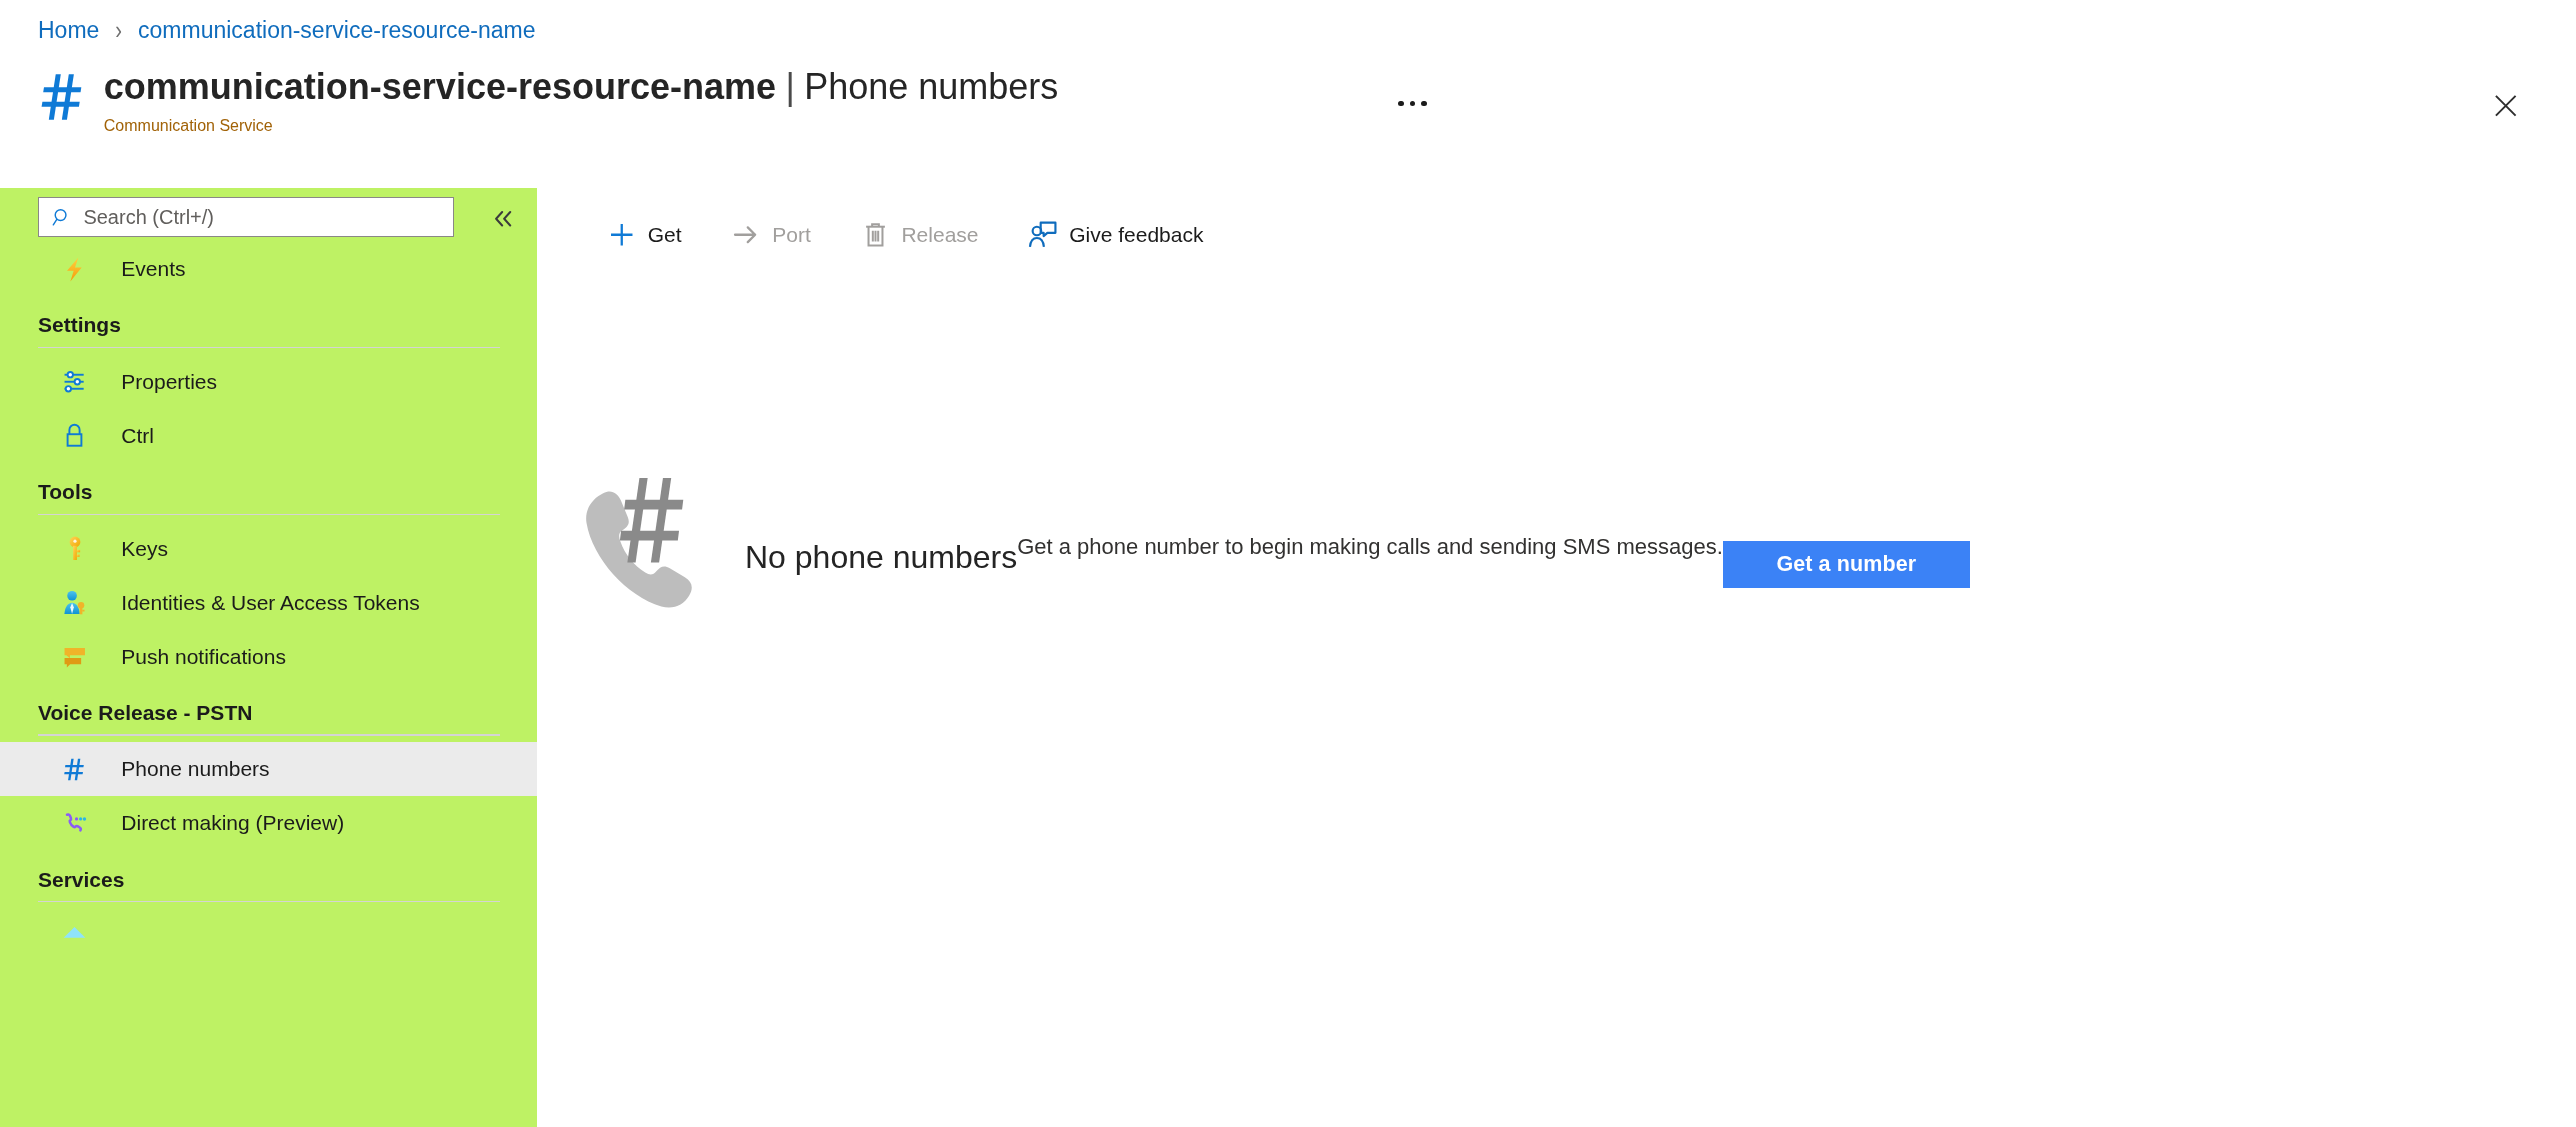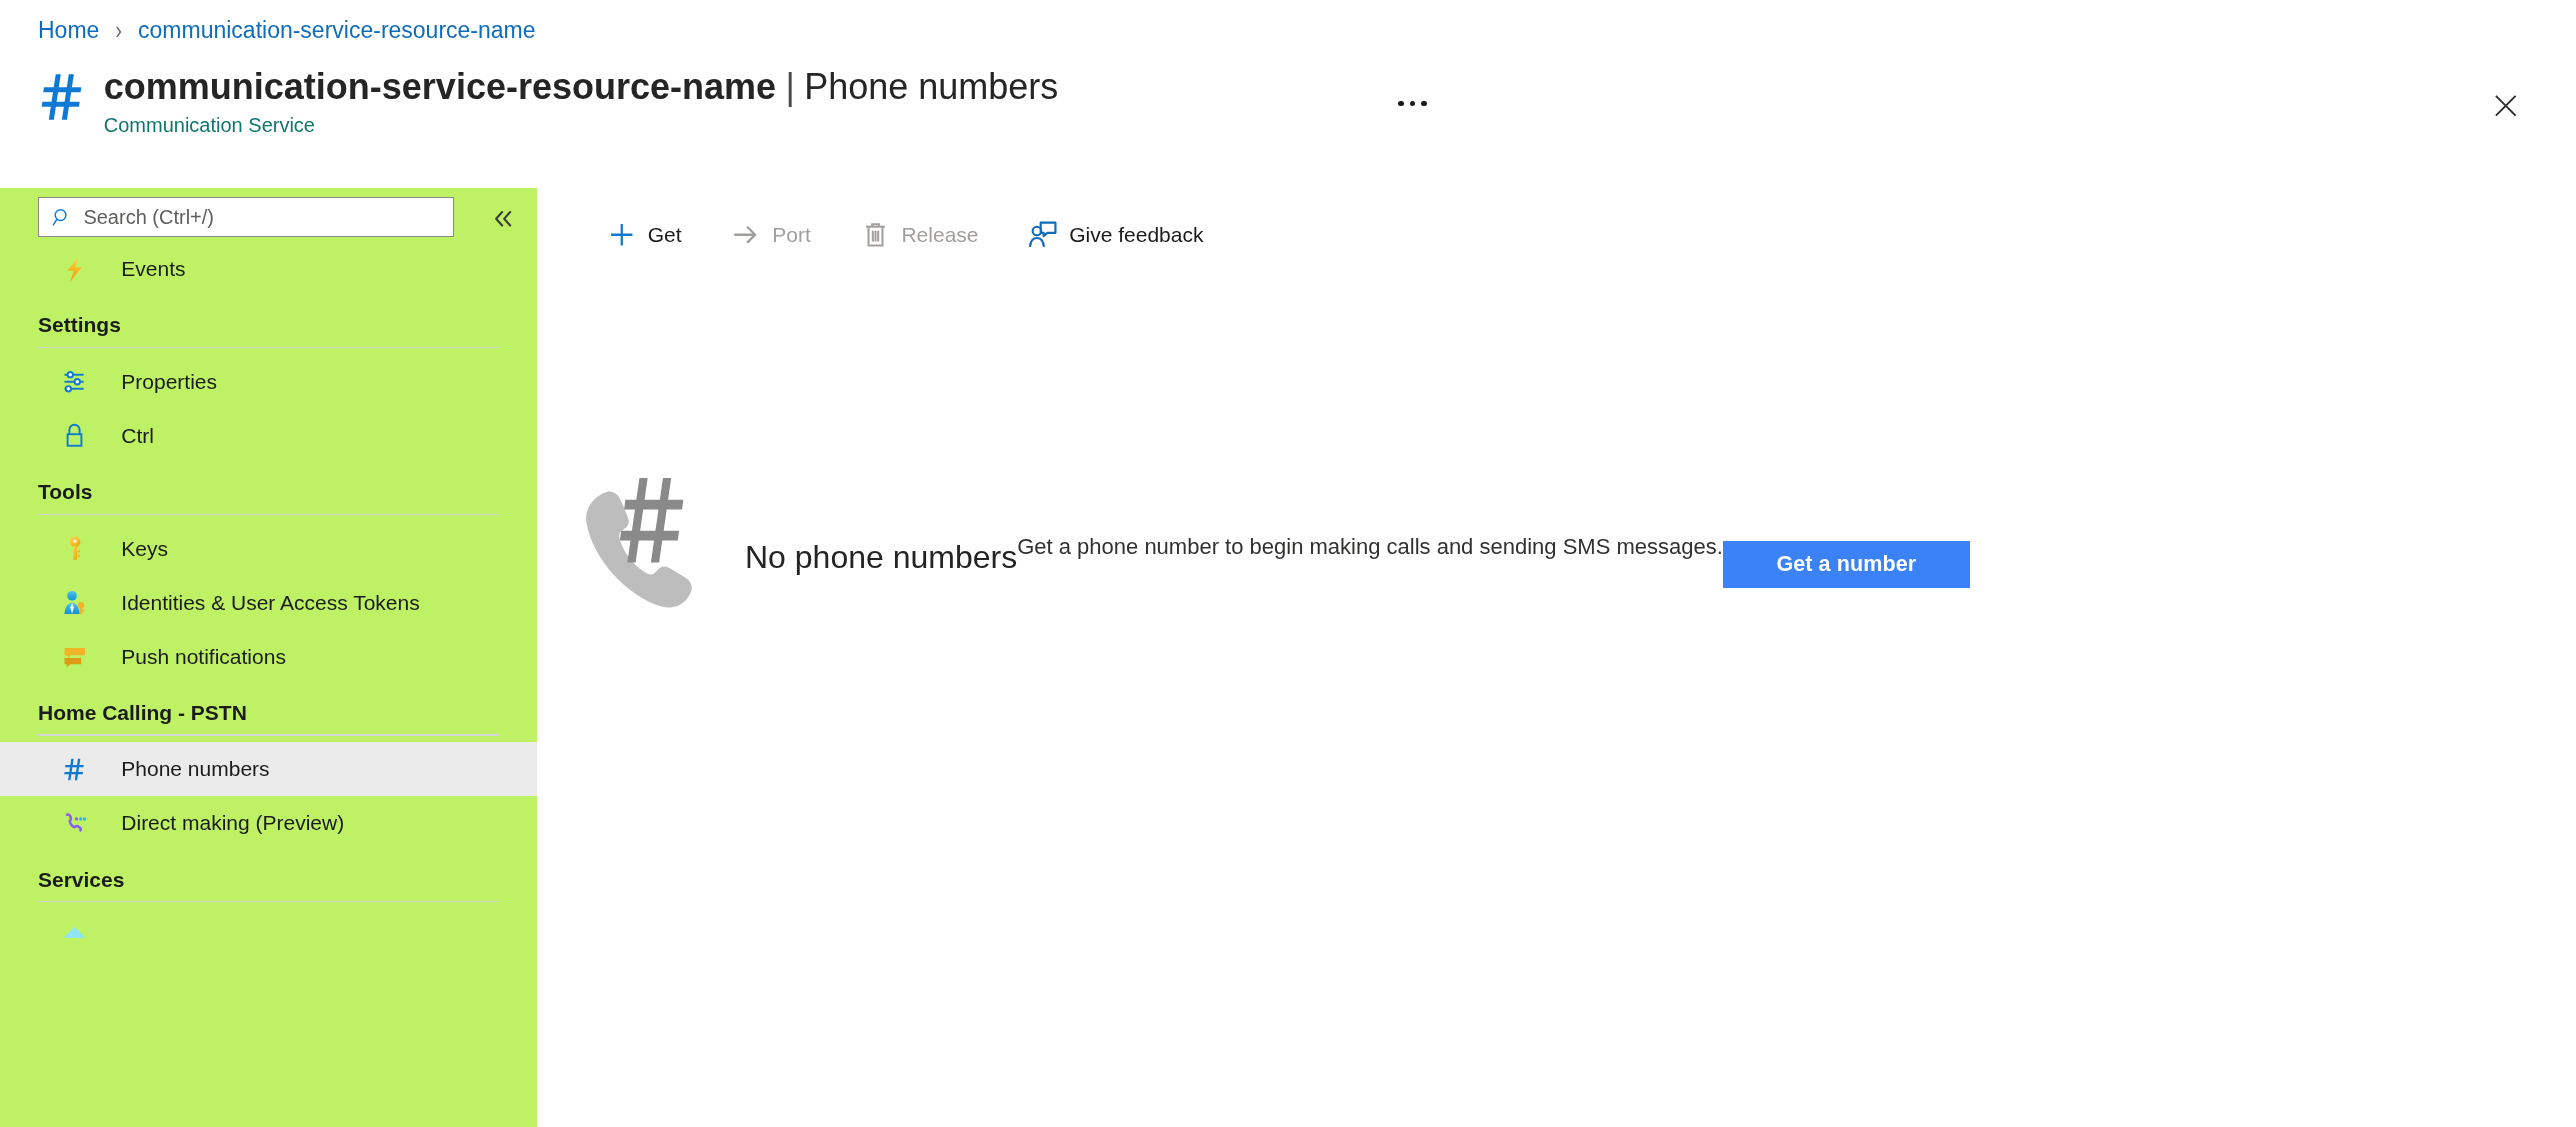--- a/index.html
+++ b/index.html
@@ -36,21 +36,21 @@
   }
   .title-texts { display: flex; flex-direction: column; }
   .title-line {
     font-size: 36px; line-height: 42px; color: #252525;
     white-space: nowrap; display: flex; align-items: baseline;
   }
   .title-strong { font-weight: 700; }
   .title-sep { font-weight: 300; color: #4a4a4a; margin: 0 9.4px; }
   .title-weak { font-weight: 400; }
   .subtitle {
-    font-size: 20px; line-height: 25.5px; color: #0f766e;
+    font-size: 16px; line-height: 25.5px; color: #a16207;
     margin-top: 5.4px; white-space: nowrap;
   }
   .ellipsis-btn {
     position: absolute; left: 1391px; top: 86px;
     width: 43px; height: 35px; cursor: pointer;
     display: flex; align-items: center; justify-content: center;
     gap: 6px;
   }
   .ellipsis-btn i {
     width: 5.4px; height: 5.4px; border-radius: 50%;
@@ -314,21 +314,21 @@
             <path d="M2 2 H18 V7.6 H6.2 L6.2 10 L3.4 7.6 H2 Z" fill="#f0b429"></path>
             <path d="M2 9.8 H15 V14.6 H6.4 L3.8 17.2 L3.8 14.6 H2 Z" fill="#e09b14"></path>
           </svg>
         </span>
         <span class="nav-label">Push notifications</span>
       </div>
     </div>
 
     <div class="group-wrap">
       <div class="group">
-        <div class="group-title">Home Calling - PSTN</div>
+        <div class="group-title">Voice Release - PSTN</div>
         <div class="group-rule"></div>
       </div>
       <div class="nav-item selected">
         <span class="ico">
           <svg width="24" height="27" viewBox="0 0 18 20" aria-hidden="true">
             <g fill="#0f7ad6">
               <polygon points="6.2,2 8,2 5.6,18 3.8,18"></polygon>
               <polygon points="11.2,2 13,2 10.6,18 8.8,18"></polygon>
               <polygon points="1.8,6.6 15.6,6.6 15.3,8.4 1.5,8.4"></polygon>
               <polygon points="1.2,11.8 15,11.8 14.7,13.6 0.9,13.6"></polygon>

